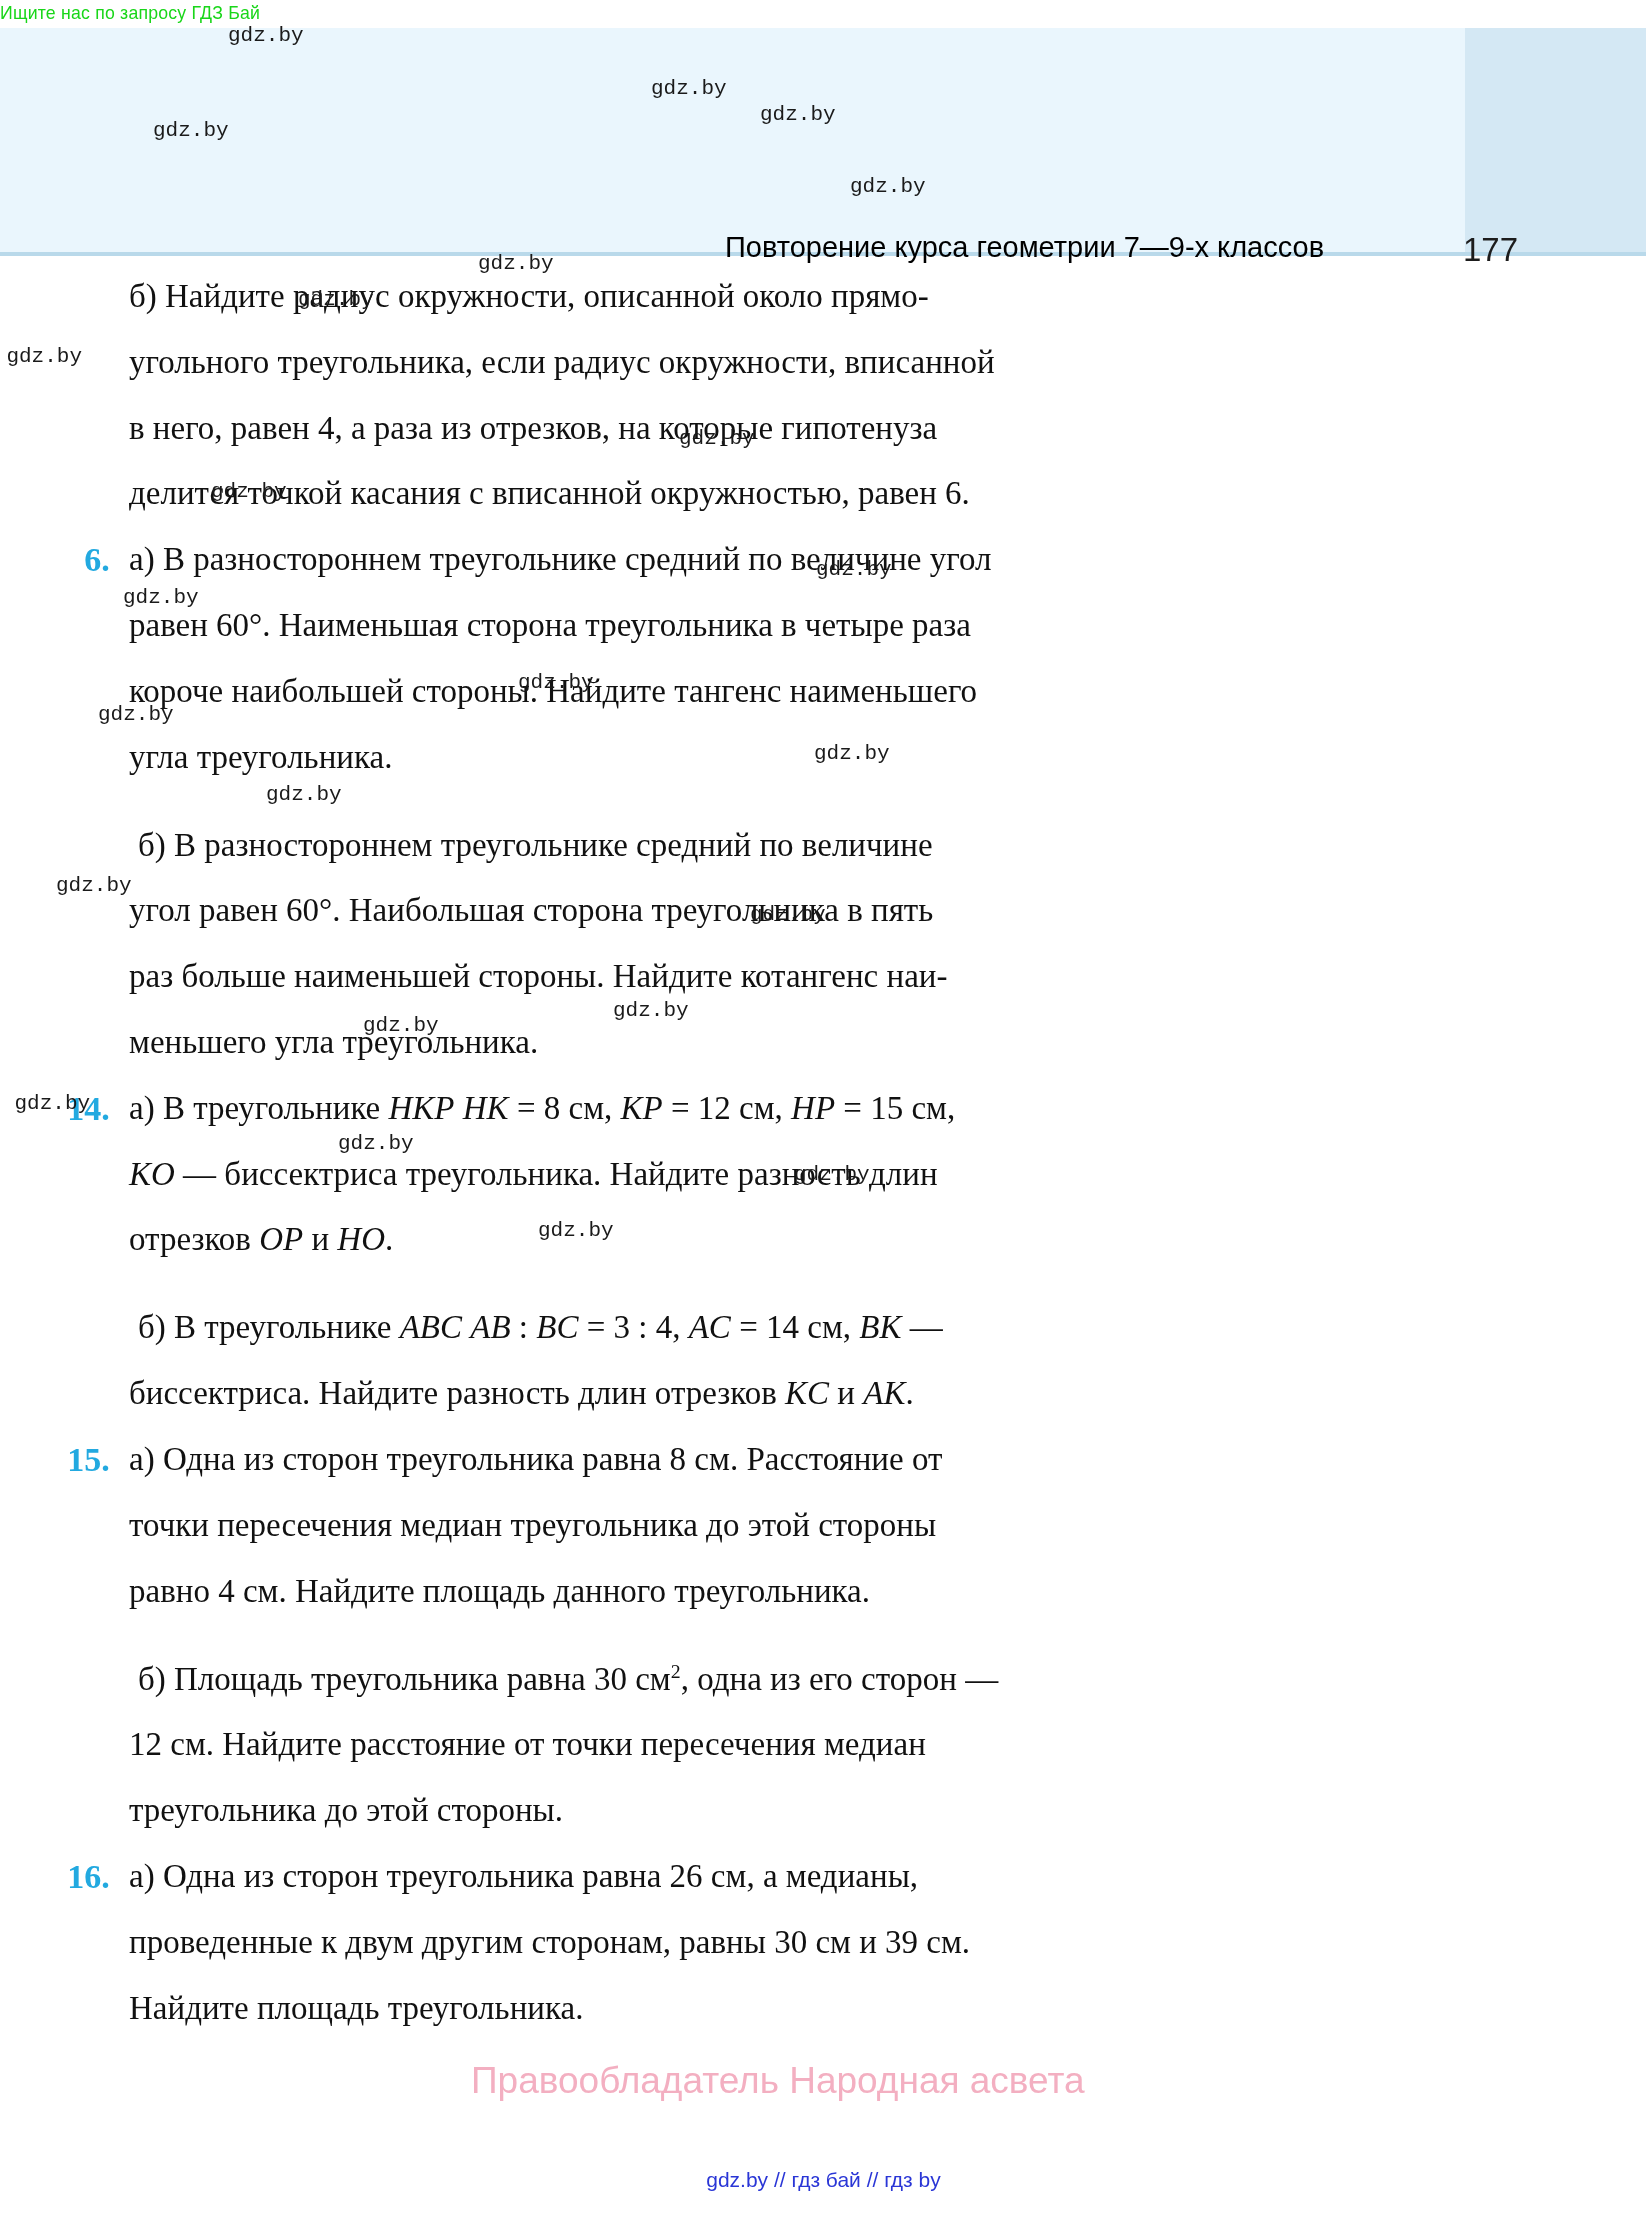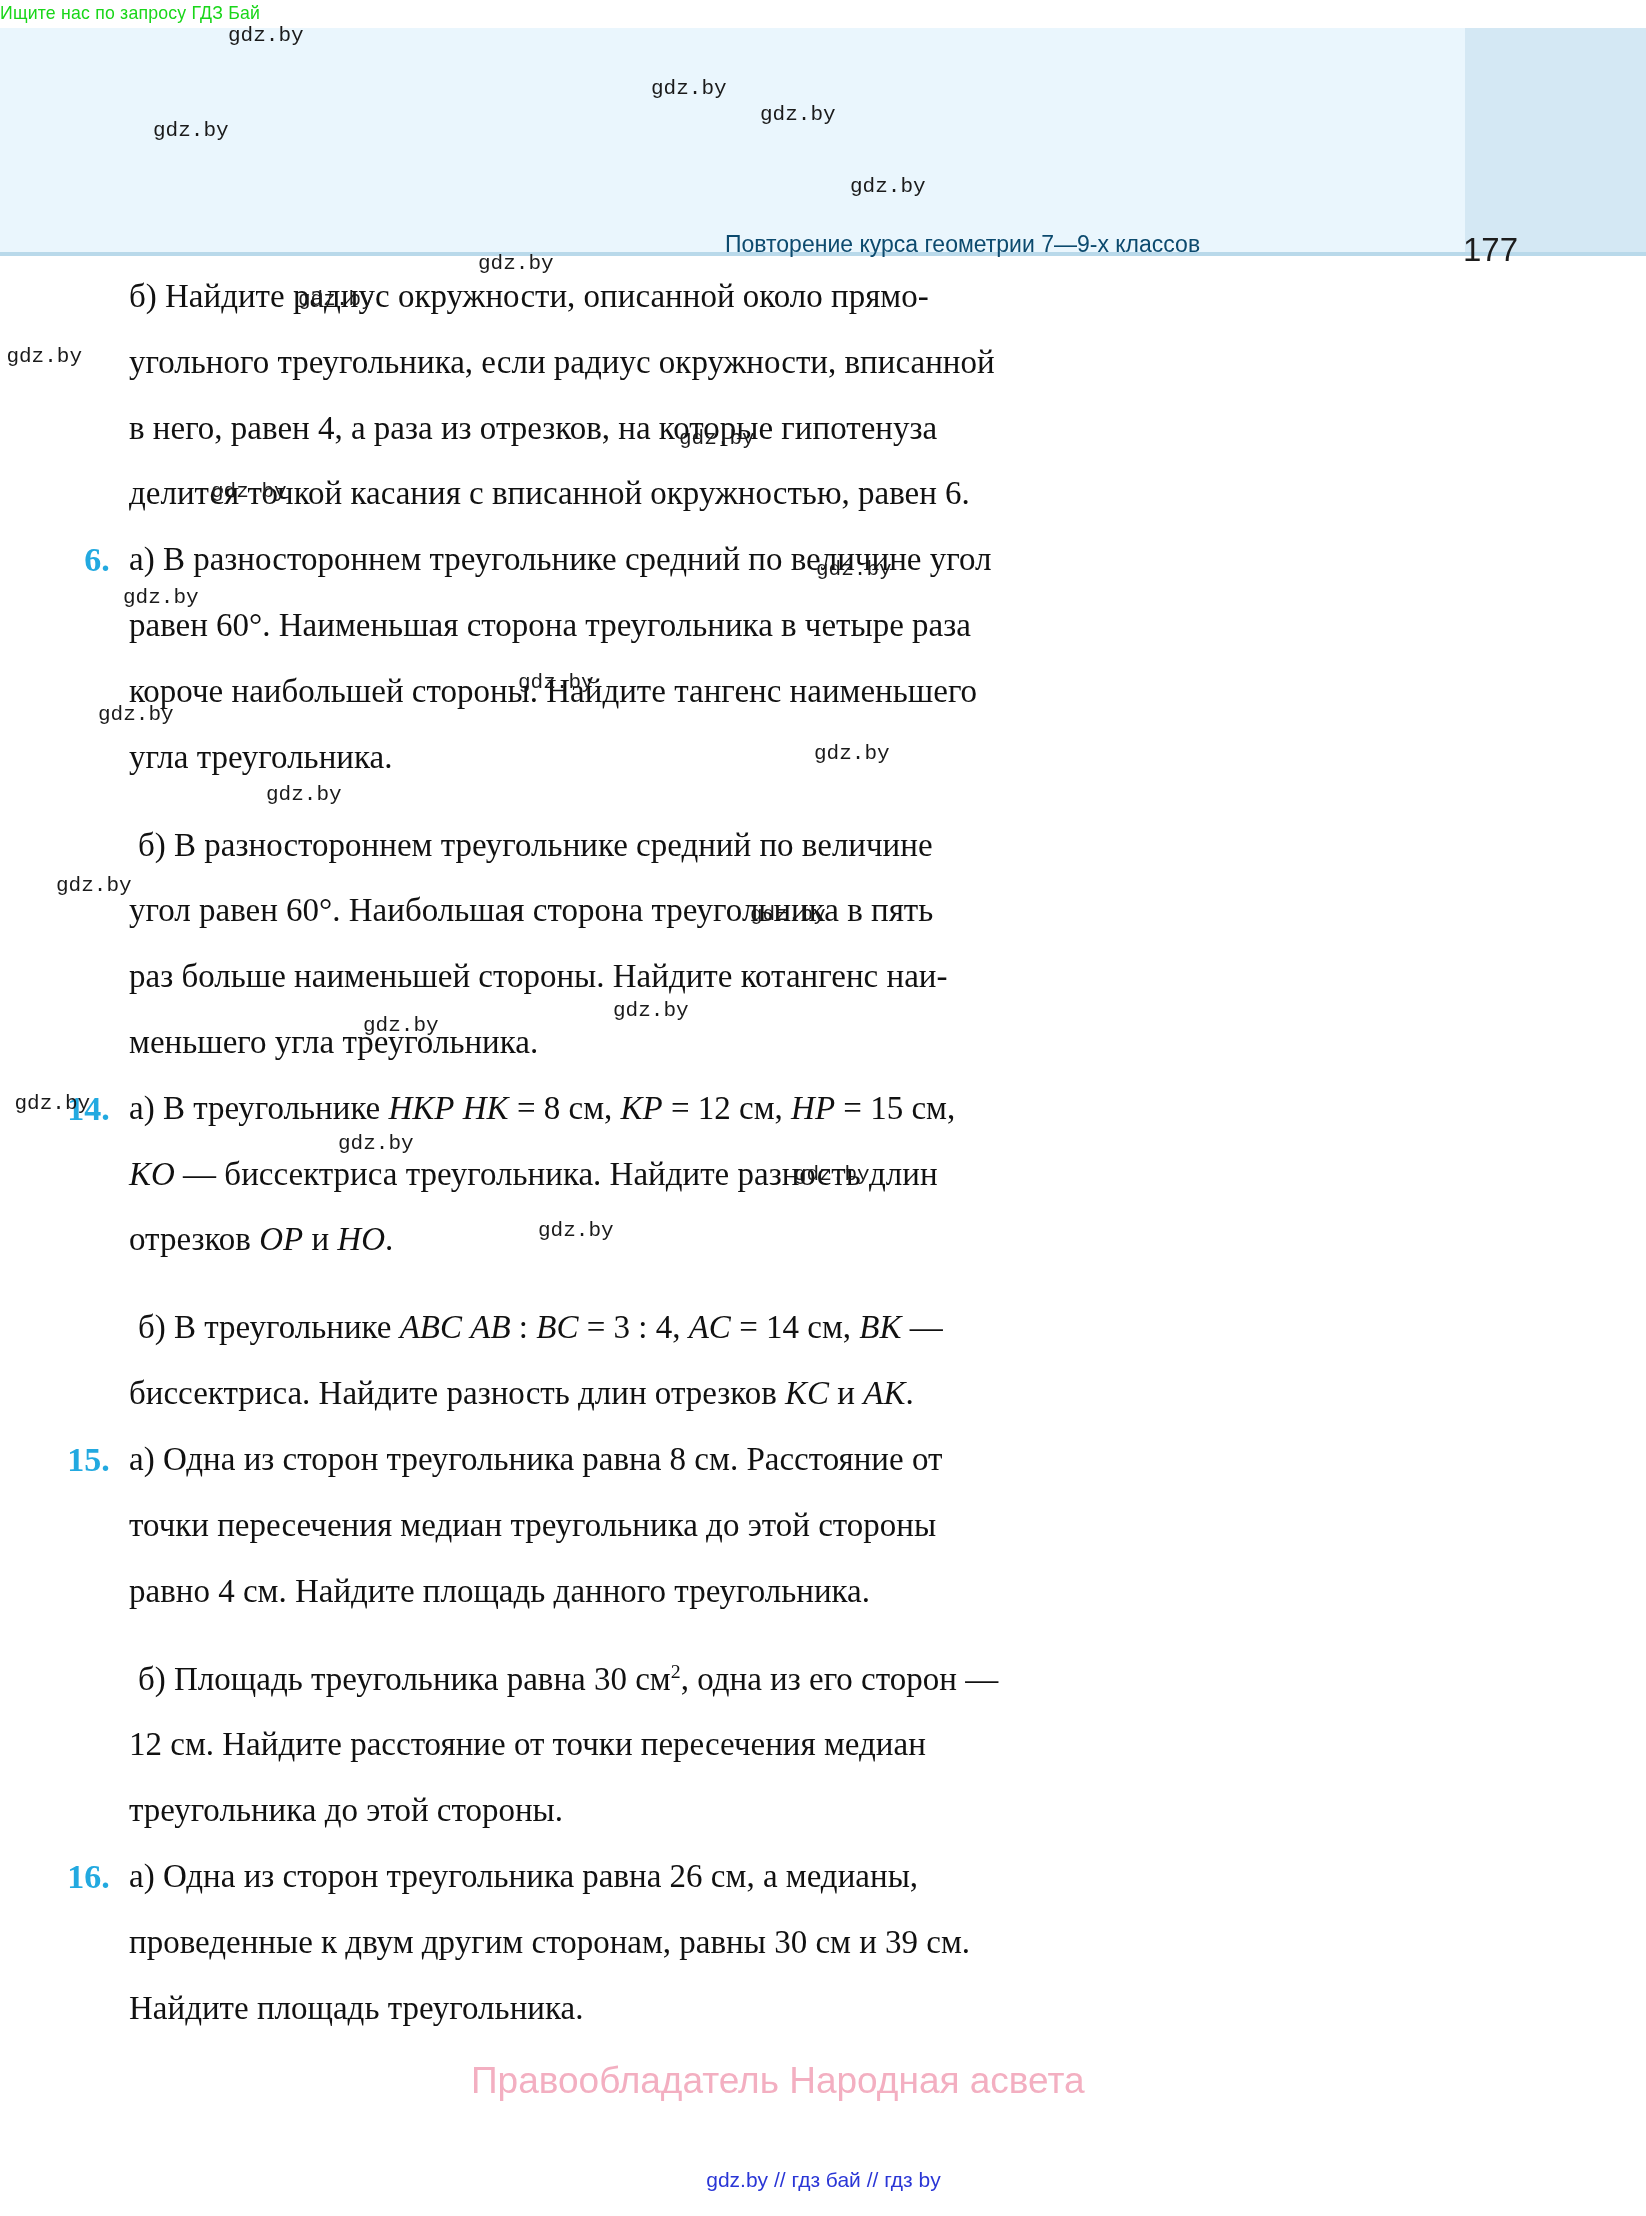--- a/index.html
+++ b/index.html
@@ -52,22 +52,22 @@
     right: 0;
     width: 182px;
     height: 224px;
     background: #d4e8f4;
   }
   .header-title {
     position: absolute;
     left: 725px;
     top: 203px;
     font-family: "Liberation Sans", "DejaVu Sans", sans-serif;
-    font-size: 23px;
-    color: #0c4a6e;
+    font-size: 29px;
+    color: #000000;
     white-space: nowrap;
     text-align: center;
   }
   .header-pageno {
     position: absolute;
     left: 1463px;
     top: 203px;
     font-family: "Liberation Sans", "DejaVu Sans", sans-serif;
     font-size: 33px;
     color: #1c1c1c;

